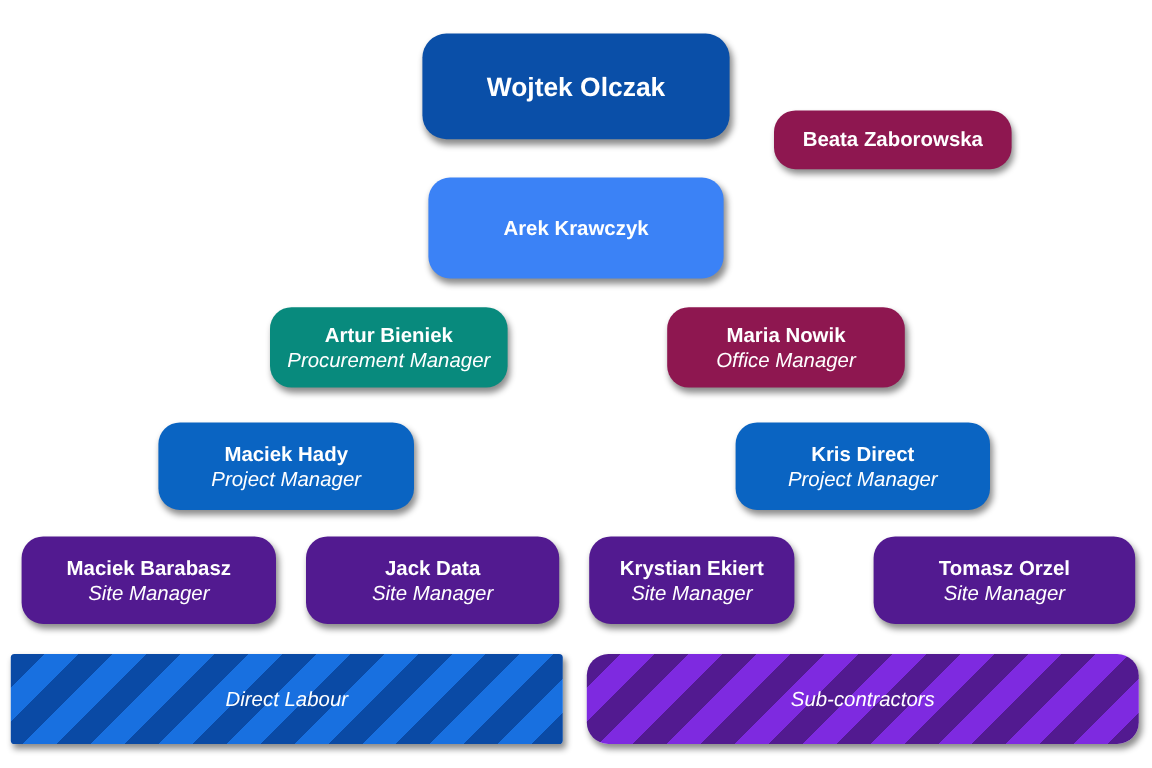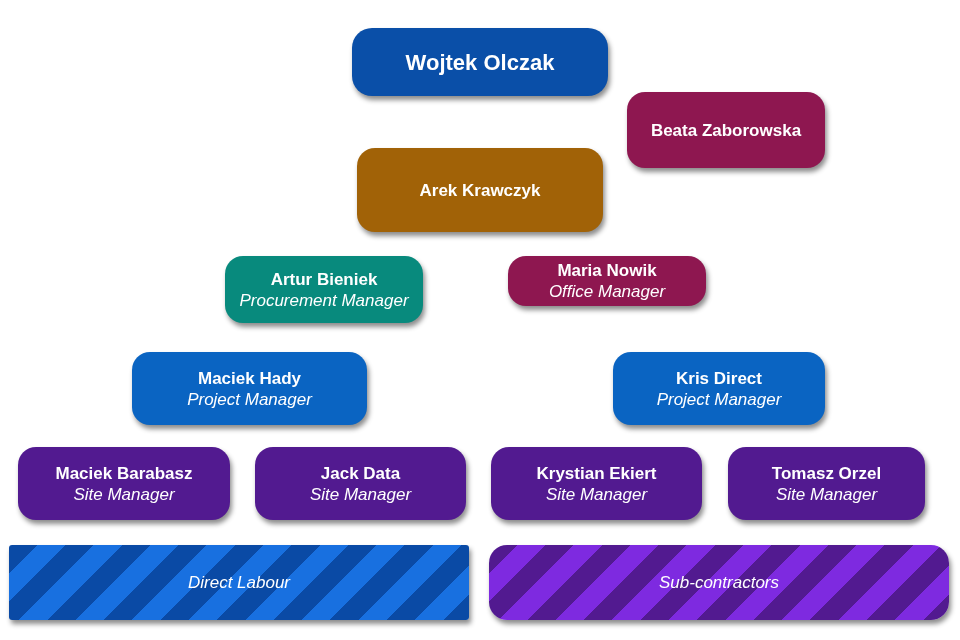--- a/index.html
+++ b/index.html
@@ -17,46 +17,46 @@
       text-align: center;
       box-shadow: 2px 4px 5px rgba(0,0,0,0.45);
     }
     .node .name { font-weight: bold; font-size: 17px; line-height: 21px; }
     .node .role { font-style: italic; font-size: 17px; line-height: 21px; }
     .node.big .name { font-size: 22px; line-height: 27px; }
     .node.big .role { font-size: 21px; line-height: 26px; }
     .bar { justify-content: center; }
     .bar .label { font-style: italic; font-size: 17px; }
 
-    #n-md    { left: 352px; top: 28px;  width: 256px; height: 68px; border-radius: 20px; }
-    #n-pa    { left: 627px; top: 92px;  width: 198px; height: 76px; }
+    #n-md    { left: 352px; top: 28px;  width: 256px; height: 88px; border-radius: 20px; }
+    #n-pa    { left: 645px; top: 92px;  width: 198px; height: 49px; }
     #n-om    { left: 357px; top: 148px; width: 246px; height: 84px; }
     #n-pm1   { left: 225px; top: 256px; width: 198px; height: 67px; }
-    #n-off   { left: 508px; top: 256px; width: 198px; height: 50px; }
-    #n-prj1  { left: 132px; top: 352px; width: 235px; height: 73px; }
+    #n-off   { left: 556px; top: 256px; width: 198px; height: 67px; }
+    #n-prj1  { left: 132px; top: 352px; width: 213px; height: 73px; }
     #n-prj2  { left: 613px; top: 352px; width: 212px; height: 73px; }
     #n-s1    { left: 18px;  top: 447px; width: 212px; height: 73px; }
     #n-s2    { left: 255px; top: 447px; width: 211px; height: 73px; }
-    #n-s3    { left: 491px; top: 447px; width: 211px; height: 73px; }
-    #n-s4    { left: 728px; top: 447px; width: 197px; height: 73px; }
+    #n-s3    { left: 491px; top: 447px; width: 171px; height: 73px; }
+    #n-s4    { left: 728px; top: 447px; width: 218px; height: 73px; }
     #n-dl    { left: 9px;   top: 545px; width: 460px; height: 75px; border-radius: 3px; }
     #n-sc    { left: 489px; top: 545px; width: 460px; height: 75px; border-radius: 18px; }
   </style>
 </head>
 <body>
 
 <div class="node big" id="n-md" style="background: rgb(10, 79, 168);">
   <div class="name">Wojtek Olczak</div>
 </div>
 
 <div class="node" id="n-pa" style="background: rgb(142, 23, 80);">
   <div class="name">Beata Zaborowska</div>
 </div>
 
-<div class="node" id="n-om" style="background: #a16207; text-align: center;">
+<div class="node" id="n-om" style="background: #3b82f6; text-align: center;">
   <div class="name">Arek Krawczyk</div>
 </div>
 
 <div class="node" id="n-pm1" style="background: rgb(8, 138, 125);">
   <div class="name">Artur Bieniek</div>
   <div class="role">Procurement Manager</div>
 </div>
 
 <div class="node" id="n-off" style="background: rgb(142, 23, 80);">
   <div class="name">Maria Nowik</div>

